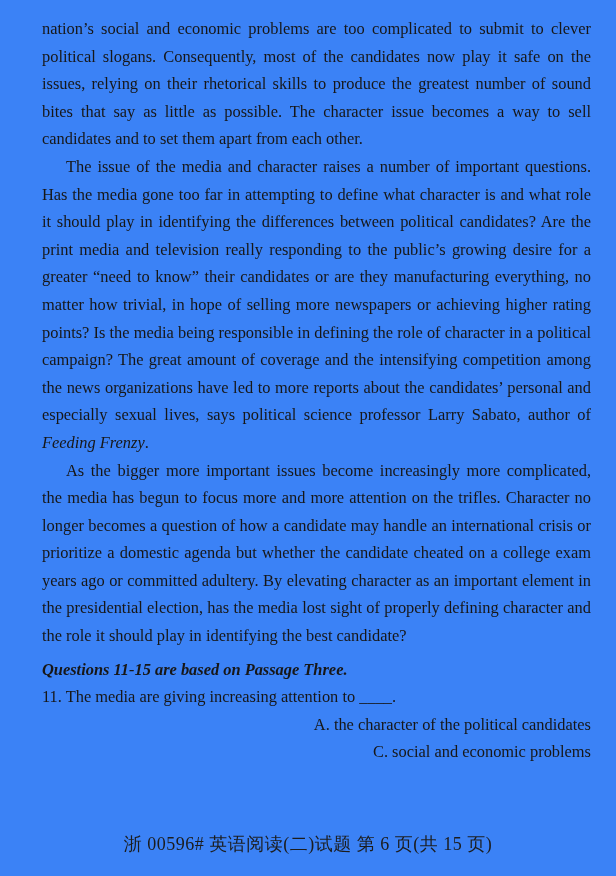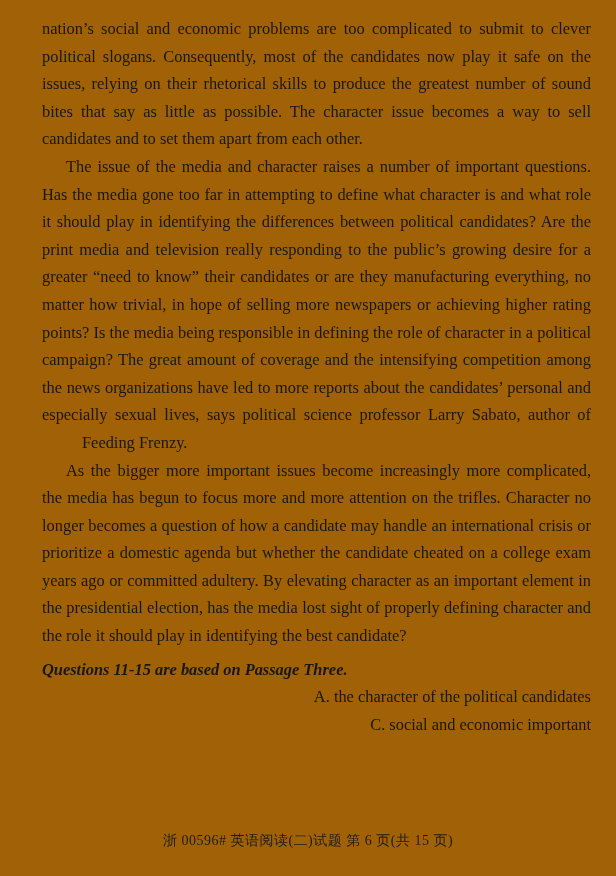--- a/index.html
+++ b/index.html
@@ -4,42 +4,42 @@
 <style>
   html, body {
     margin: 0;
     padding: 0;
     background: #ffffff;
   }
   .page {
     position: relative;
     width: 616px;
     height: 876px;
-    background: #a16207;
+    background: #3b82f6;
     overflow: hidden;
     font-family: "Liberation Serif", "DejaVu Serif", serif;
     color: #171717;
   }
   .content {
     position: absolute;
     left: 42px;
     top: 15px;
     width: 549px;
   }
   .content p {
     margin: 0;
     font-size: 16.4px;
     line-height: 27.6px;
     text-align: justify;
   }
   p.para-indent {
     text-indent: 24px;
   }
   .book-title {
-    margin-left: 40px;
+    font-style: italic;
   }
   .underlined-word {
     text-underline-offset: 3px;
   }
   p.questions-header {
     font-weight: bold;
     font-style: italic;
     text-align: left;
     margin-top: 6px !important;
   }
@@ -49,42 +49,43 @@
   p.option-row {
     text-align: right;
     padding-left: 21px;
   }
   .footer {
     position: absolute;
     left: 0;
     right: 0;
     top: 832px;
     text-align: center;
-    font-size: 14px;
+    font-size: 18px;
     letter-spacing: 0.5px;
     color: #1c1c1c;
   }
 </style>
 </head>
 <body>
 
 <div class="page">
   <div class="content">
 
     <p class="para">nation’s social and economic problems are too complicated to submit to clever political slogans. Consequently, most of the candidates now play it safe on the issues, relying on their rhetorical skills to produce the greatest number of sound bites that say as little as possible. The character issue becomes a way to sell candidates and to set them apart from each other.</p>
 
     <p class="para para-indent"><span>The issue of the media and character raises a number of important questions. Has the media gone too far in attempting to define what character is and what role it should play in identifying the differences between political candidates? Are the print media and television really responding to the public’s growing desire for a greater “need to know” their candidates or are they manufacturing everything, no matter how trivial, in hope of selling more newspapers or achieving higher rating points? Is the media being responsible in defining the role of character in a political campaign? The great amount of coverage and the intensifying competition among the news organizations have led to more reports about the candidates’ personal and especially sexual lives, says political science professor Larry Sabato, author of </span><span class="book-title">Feeding Frenzy</span><span>.</span></p>
 
     <p class="para para-indent"><span>As the bigger more important issues become increasingly more complicated, the media has begun to focus more and more attention on the trifles. Character no longer becomes a question of how a candidate may handle an international crisis or prioritize a domestic agenda but whether the candidate cheated on a college exam years ago or committed adultery. By </span><span class="underlined-word">elevating</span><span> character as an important element in the presidential election, has the media lost sight of properly defining character and the role it should play in identifying the best candidate?</span></p>
 
     <p class="questions-header">Questions 11-15 are based on Passage Three.</p>
 
+    <p class="question-stem">11. The media are giving increasing attention to ____.</p>
 
     <p class="option-row"><span>A.</span> <span>the character of the political candidates</span></p>
 
 
-    <p class="option-row"><span>C.</span> <span>social and economic important</span></p>
+    <p class="option-row"><span>C.</span> <span>social and economic problems</span></p>
 
 
   </div>
 
   <div class="footer">浙 00596# 英语阅读(二)试题 第 6 页(共 15 页)</div>
 </div>
 
 </body></html>

